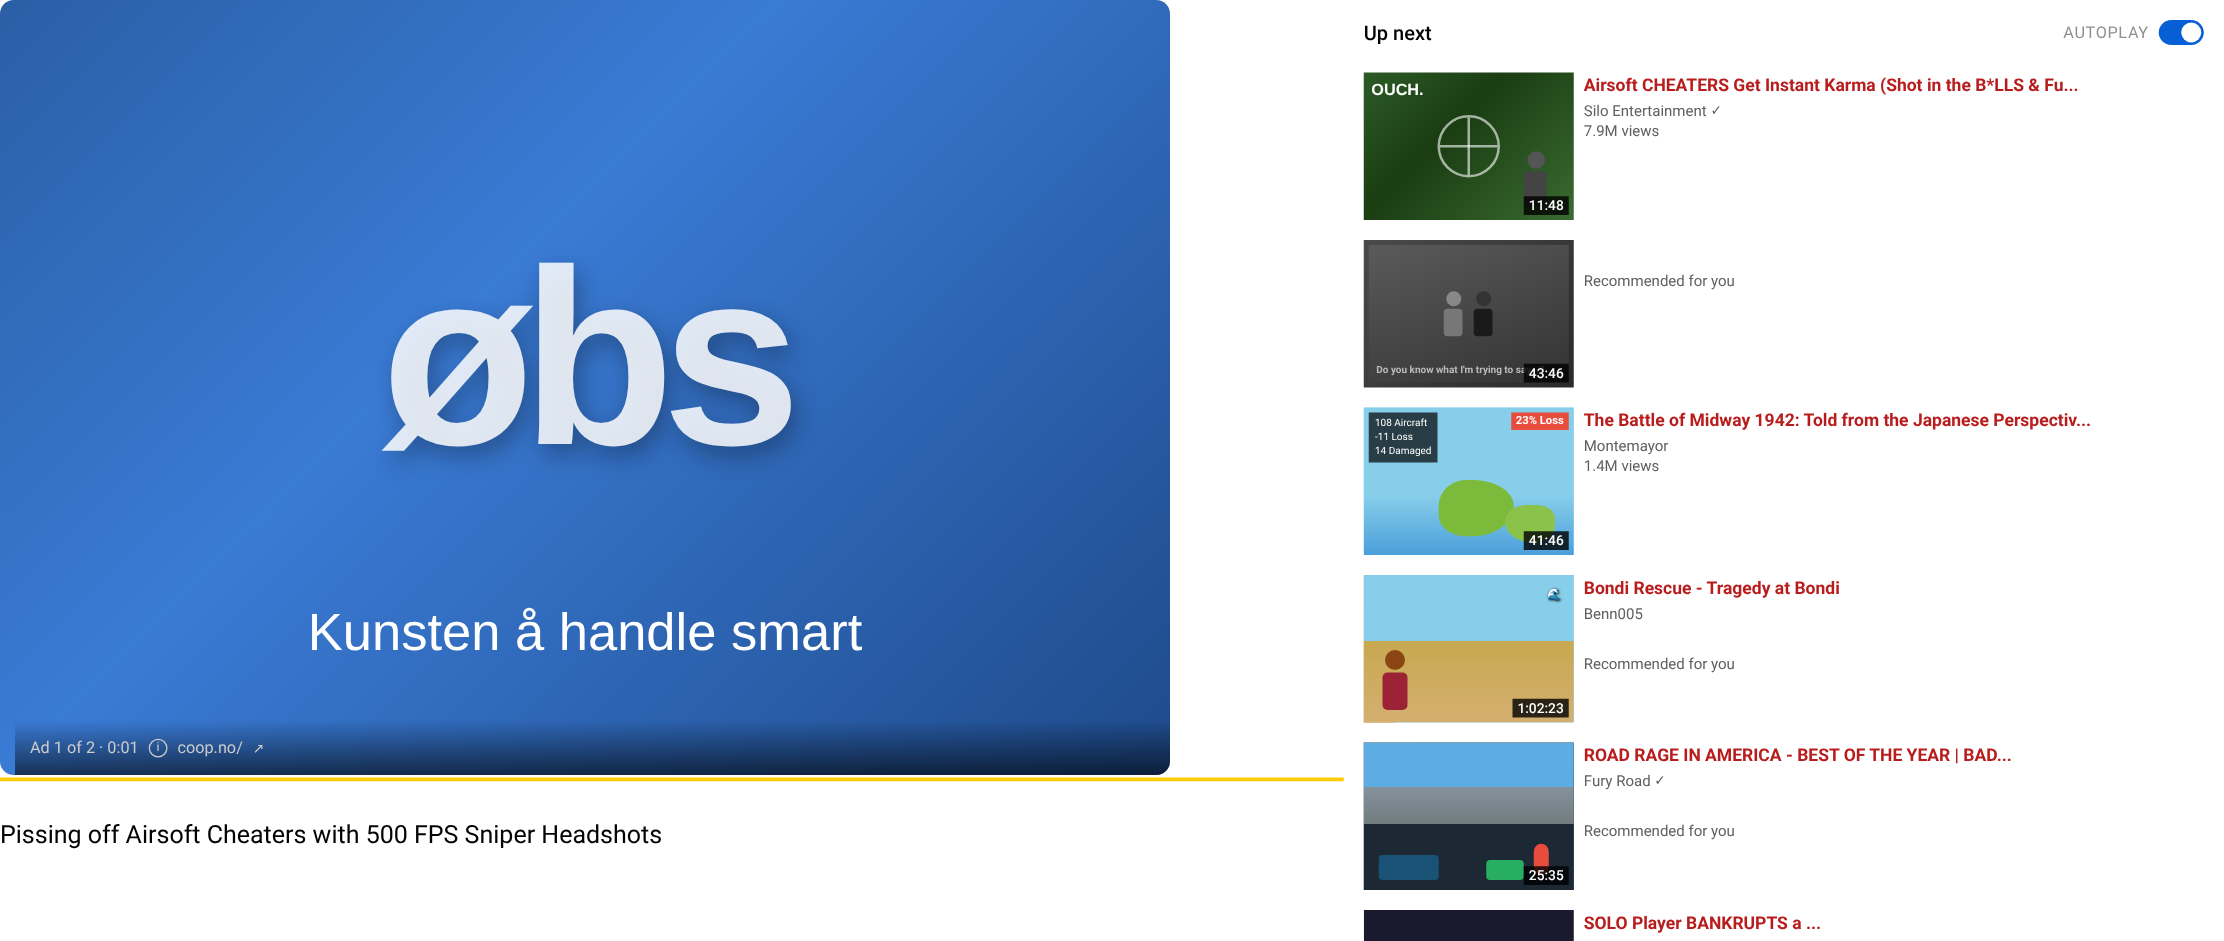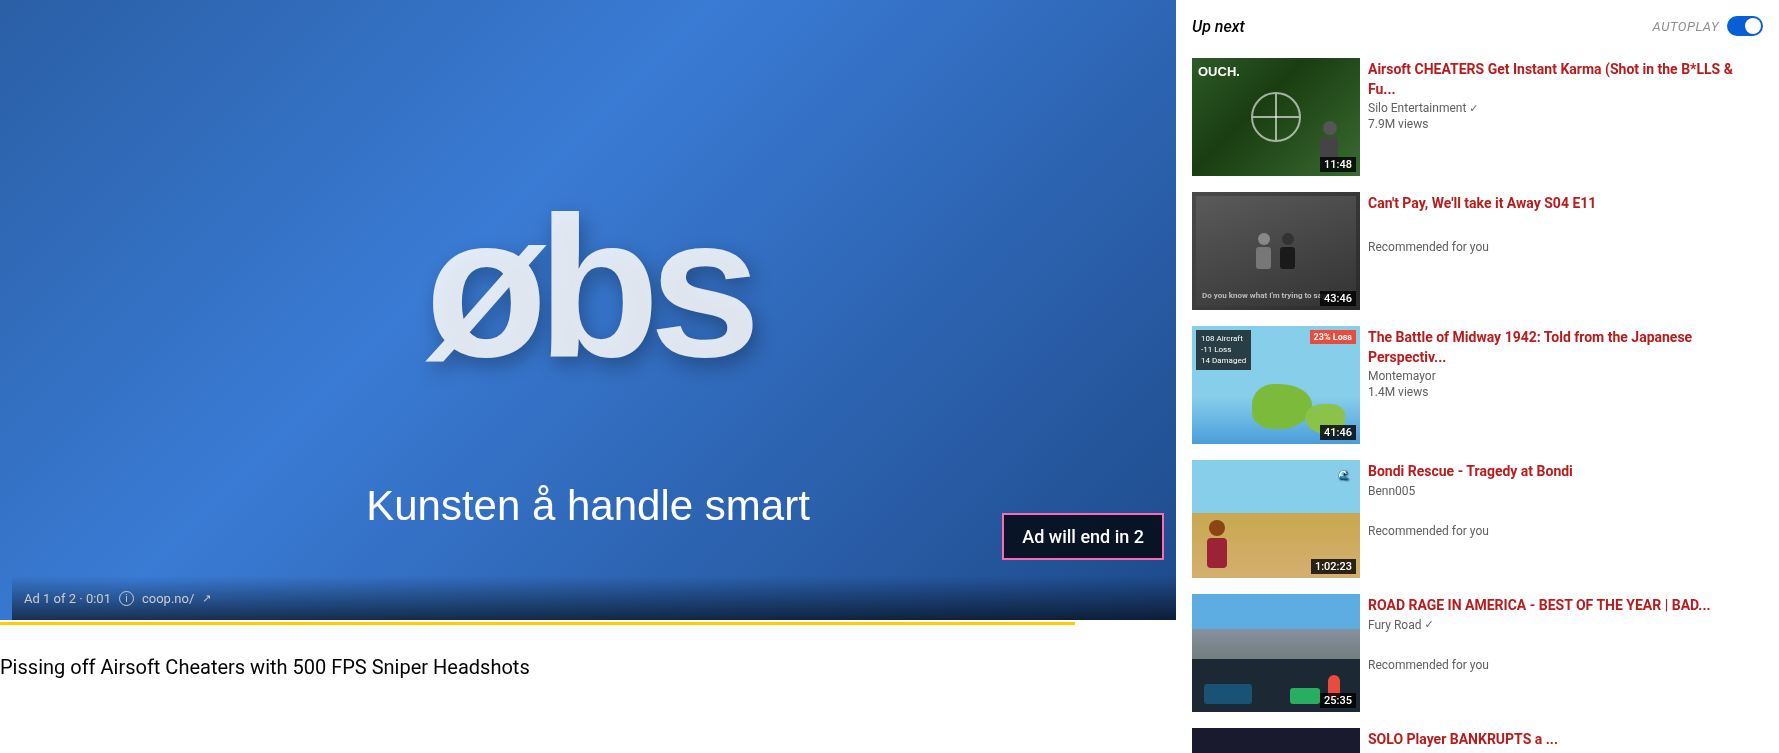--- a/index.html
+++ b/index.html
@@ -11,25 +11,26 @@
     }
 
     
     .video-area {
       flex: 0 0 1075px;
       display: flex;
       flex-direction: column;
     }
 
     .video-player {
-      width: 1176px;
+      width: 936px;
       height: 620px;
       background: linear-gradient(135deg, #2a5fa5 0%, #3a7bd5 40%, #1e4a8a 100%);
       position: relative;
       overflow: hidden;
+      border-radius: 11px;
     }
 
     .video-logo {
       position: absolute;
       top: 50%;
       left: 50%;
       transform: translate(-50%, -60%);
       display: flex;
       align-items: center;
       justify-content: center;
@@ -101,21 +102,20 @@
       display: flex;
       flex-direction: column;
       gap: 0;
     }
 
     .up-next-header {
       display: flex;
       align-items: center;
       justify-content: space-between;
       padding: 16px 0 14px 0;
-      font-style: italic;
     }
 
     .up-next-title {
       font-size: 16px;
       font-weight: 500;
       color: #030303;
     }
 
     .autoplay-label {
       font-size: 13px;
@@ -370,21 +370,20 @@
 <div class="main-layout">
 
   <div class="video-area">
     <div class="video-player">
 
       <div class="video-logo">
         <span class="logo-text">øbs</span>
       </div>
       <div class="logo-tagline">Kunsten å handle smart</div>
 
-      <div class="ad-end-badge">Ad will end in 2</div>
 
       <div style="position:absolute;bottom:0;left:12px;right:0;height:44px;background:linear-gradient(transparent,rgba(0,0,0,0.6));display:flex;align-items:center;padding:0 12px;gap:8px;">
         <span style="color:#ccc;font-size:13px;">Ad 1 of 2 · 0:01</span>
         <div style="width:15px;height:15px;border:1px solid #ccc;border-radius:50%;display:flex;align-items:center;justify-content:center;color:#ccc;font-size:10px;cursor:pointer;">i</div>
         <span style="color:#ccc;font-size:13px;cursor:pointer;display:flex;align-items:center;gap:2px;">coop.no/</span>
         <span style="color:#ccc;font-size:11px;">↗</span>
       </div>
     </div>
 
     <div class="progress-bar-container ad-bottom-area">
@@ -436,21 +435,20 @@
             </div>
             <div style="position:relative;width:16px;height:36px;">
               <div style="width:12px;height:12px;background:#333;border-radius:50%;margin:0 auto;"></div>
               <div style="width:15px;height:22px;background:#1a1a1a;border-radius:3px;margin-top:2px;"></div>
             </div>
             <div style="position:absolute;bottom:6px;left:6px;font-size:8px;color:#bbb;">Do you know what I'm trying to say...?</div>
           </div>
           <div class="duration-badge">43:46</div>
         </div>
         <div class="video-meta">
-          <div class="video-item-title">Can't Pay, We'll take it Away S04 E11</div>
           <div class="recommended-label">Recommended for you</div>
         </div>
       </div>
 
       <div class="video-item">
         <div class="thumbnail thumb-3">
           <div class="midway-map">
             <div class="midway-stats">108 Aircraft<br>-11 Loss<br>14 Damaged</div>
             <div class="midway-percent">23% Loss</div>
             <div class="island-shape"></div>

